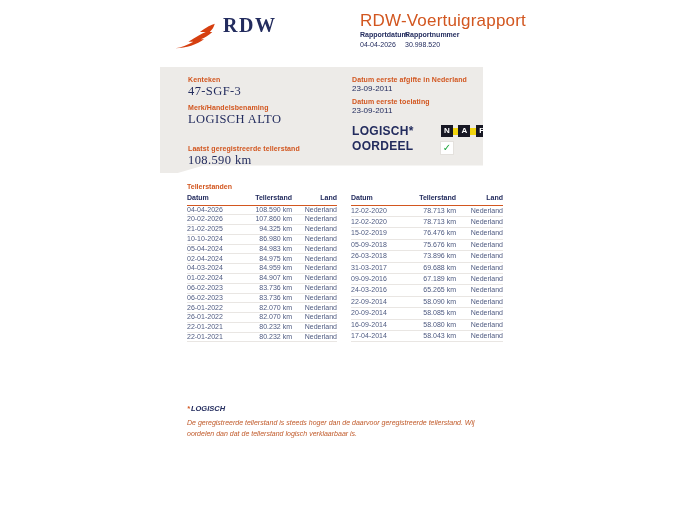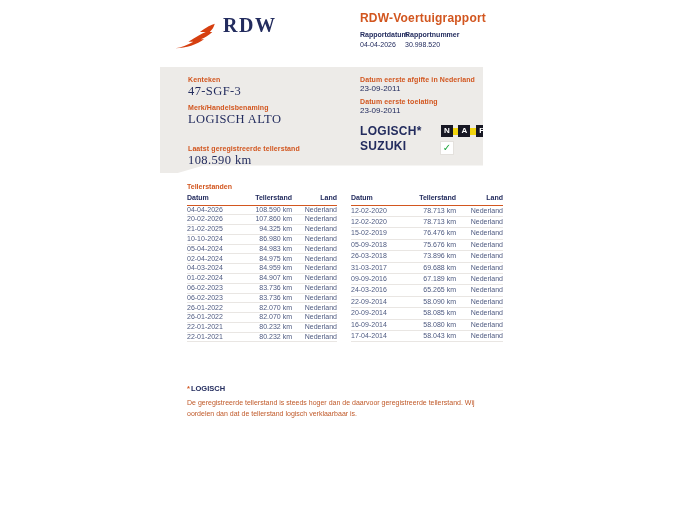--- a/index.html
+++ b/index.html
@@ -10,35 +10,35 @@
   *{margin:0;padding:0;box-sizing:border-box;}
   html,body{background:#fff;}
   body{font-family:"Liberation Sans","DejaVu Sans",sans-serif;}
   .page{position:relative;width:685px;height:443px;background:#fff;overflow:hidden;}
 
   
   .logo{position:absolute;left:173px;top:14px;display:flex;align-items:flex-start;}
   .logo svg{width:44px;height:28px;margin-top:8px;}
   .logo-text{font-family:"Liberation Serif","DejaVu Serif",serif;font-size:20px;font-weight:600;
     letter-spacing:1.5px;color:var(--navy);margin-left:6px;}
-  .doc-title{position:absolute;left:360px;top:11px;font-size:12px;font-weight:bold;
+  .doc-title{position:absolute;left:360px;top:11px;font-size:17px;font-weight:normal;
     color:var(--accent);letter-spacing:.2px;}
   .meta{position:absolute;left:360px;top:31px;font-size:7px;color:var(--navy);}
   .meta-col{position:absolute;top:0;white-space:nowrap;}
   .meta-col.c1{left:0;}
   .meta-col.c2{left:45px;}
   .meta-label{font-weight:bold;}
   .meta-value{margin-top:3px;}
 
   
   .panel{position:absolute;left:160px;top:67px;width:323px;height:106px;background:var(--panel-bg);
     clip-path:polygon(0 0,100% 0,100% 93%,13.5% 93%,5.5% 100%,0 100%);text-decoration:underline;}
   .panel-col{position:absolute;top:9px;}
   .panel-col.left{left:28px;}
-  .panel-col.right{left:200px;}
+  .panel-col.right{left:192px;}
   .f-label{font-size:7px;font-weight:bold;color:var(--accent);letter-spacing:.1px;}
   .f-value{font-family:"Liberation Serif","DejaVu Serif",serif;font-size:12.5px;color:var(--navy);
     margin:1px 0 5px;letter-spacing:.4px;}
   .gap{height:13px;}
   .verdict{margin-top:9px;font-size:12px;font-weight:bold;color:var(--navy);line-height:15px;letter-spacing:.3px;}
 
   
   .nap{position:absolute;left:281px;top:52px;width:56px;height:22px;}
   .nap-yellow{position:absolute;left:5px;top:9px;width:46px;height:7px;background:var(--nap-yellow);}
   .nap-box{position:relative;display:inline-block;width:12px;height:12px;background:#181824;color:#fff;
@@ -54,21 +54,21 @@
   table.t2{width:152px;}
   th{font-size:7px;font-weight:bold;color:var(--navy);text-align:left;padding:0 0 2.5px;
     border-bottom:1.5px solid var(--accent);line-height:8px;}
   td{font-size:7px;color:var(--table-text);padding:1.2px 0 .8px;line-height:6.8px;
     border-bottom:1px solid var(--row-line);}
   th:nth-child(1),td:nth-child(1){width:47px;}
   th:nth-child(2),td:nth-child(2){width:58px;text-align:right;}
   th:nth-child(3),td:nth-child(3){text-align:right;}
 
   
-  .footnote{position:absolute;left:187px;top:384px;width:296px;}
+  .footnote{position:absolute;left:187px;top:404px;width:296px;font-style:italic;}
   .fn-title{font-size:7.5px;font-weight:bold;color:var(--navy);}
   .fn-title .ast{color:var(--accent);margin-right:1px;}
   .fn-text{margin-top:4px;font-size:7px;line-height:11px;color:var(--footnote);}
 
   
   .footer{position:absolute;left:187px;top:468px;width:310px;height:20px;font-size:6px;
     color:#3a4270;line-height:9px;}
   .f-col{position:absolute;top:0;white-space:nowrap;}
   .f-col.a{left:0;}
   .f-col.b{left:78px;}
@@ -123,21 +123,21 @@
       <div class="f-label">Laatst geregistreerde tellerstand</div>
       <div class="f-value">108.590 km</div>
     </div>
     <div class="panel-col right">
       <div class="f-label">Datum eerste afgifte in Nederland</div>
       <div class="f-value" style="font-size:8px;font-family:'Liberation Sans',sans-serif;letter-spacing:0;">23-09-2011</div>
       <div class="f-label">Datum eerste toelating</div>
       <div class="f-value" style="font-size:8px;font-family:'Liberation Sans',sans-serif;letter-spacing:0;">23-09-2011</div>
       <div class="verdict">
         <div>LOGISCH*</div>
-        <div>SUZUKI</div>
+        <div>OORDEEL</div>
       </div>
     </div>
     <div class="nap">
       <div class="nap-yellow"></div>
       <span class="nap-box">N</span>
       <span class="nap-box">A</span>
       <span class="nap-box">P</span>
       <span class="nap-check">✓</span>
     </div>
   </div>

